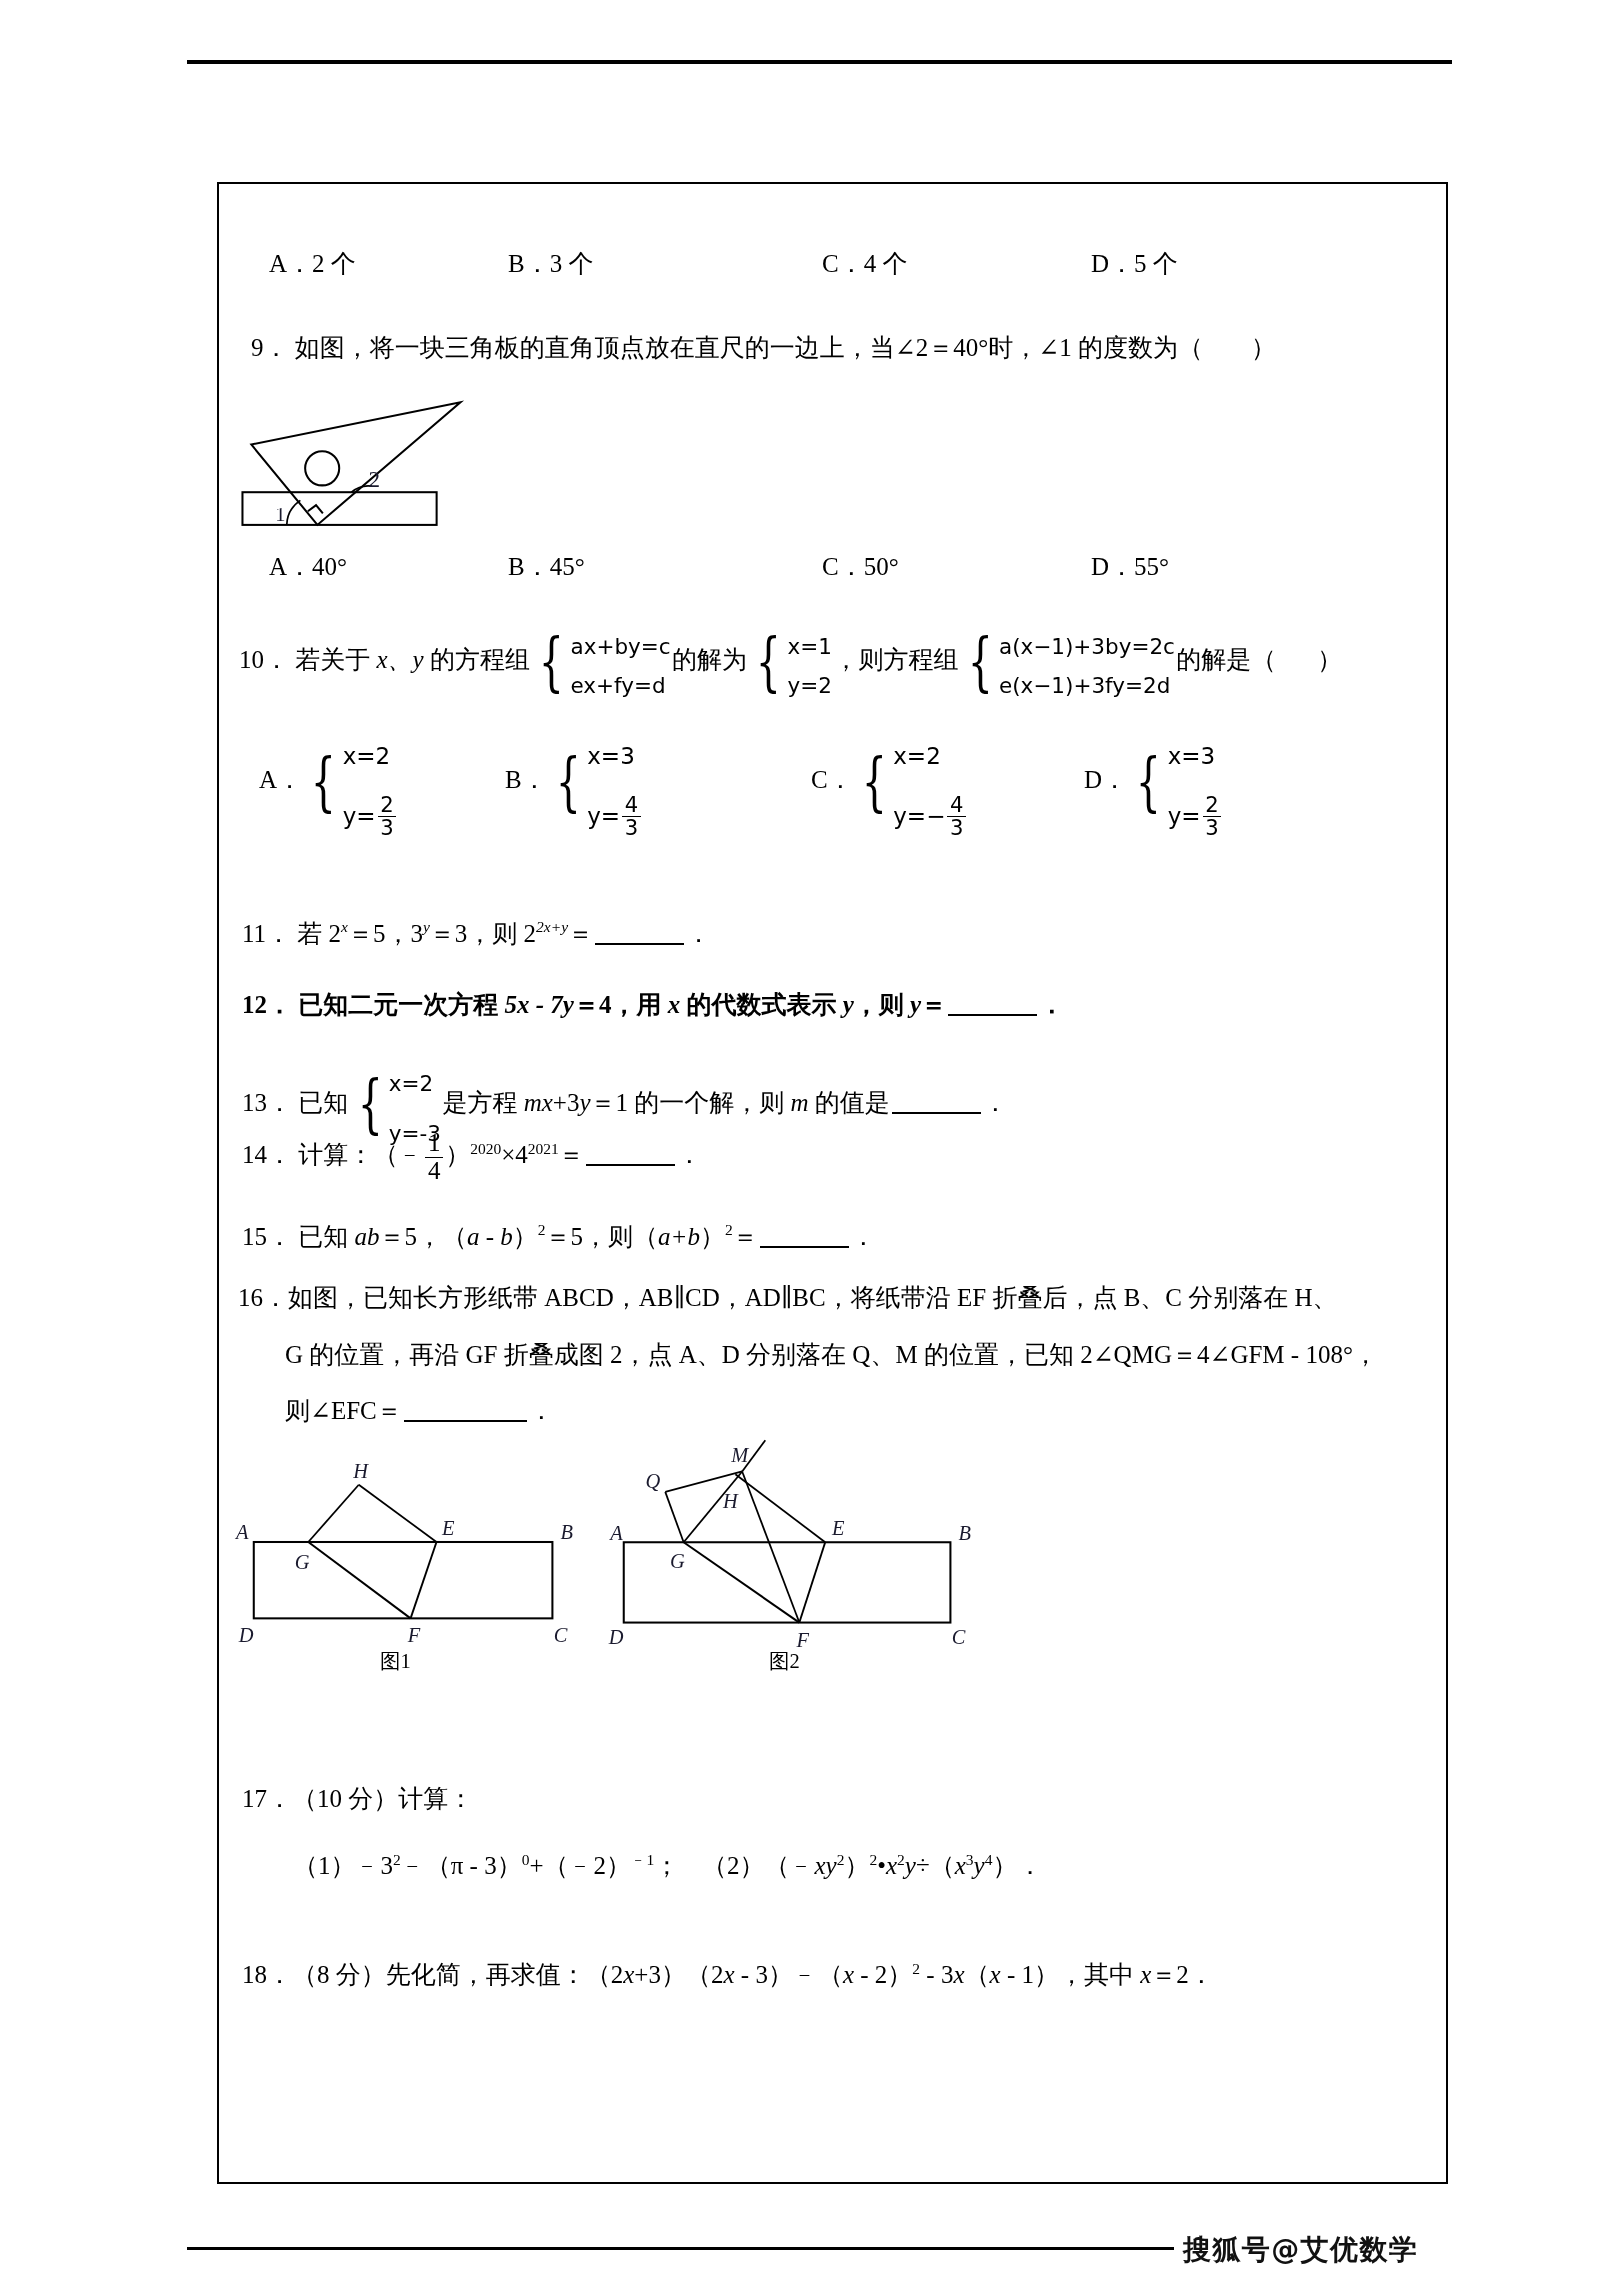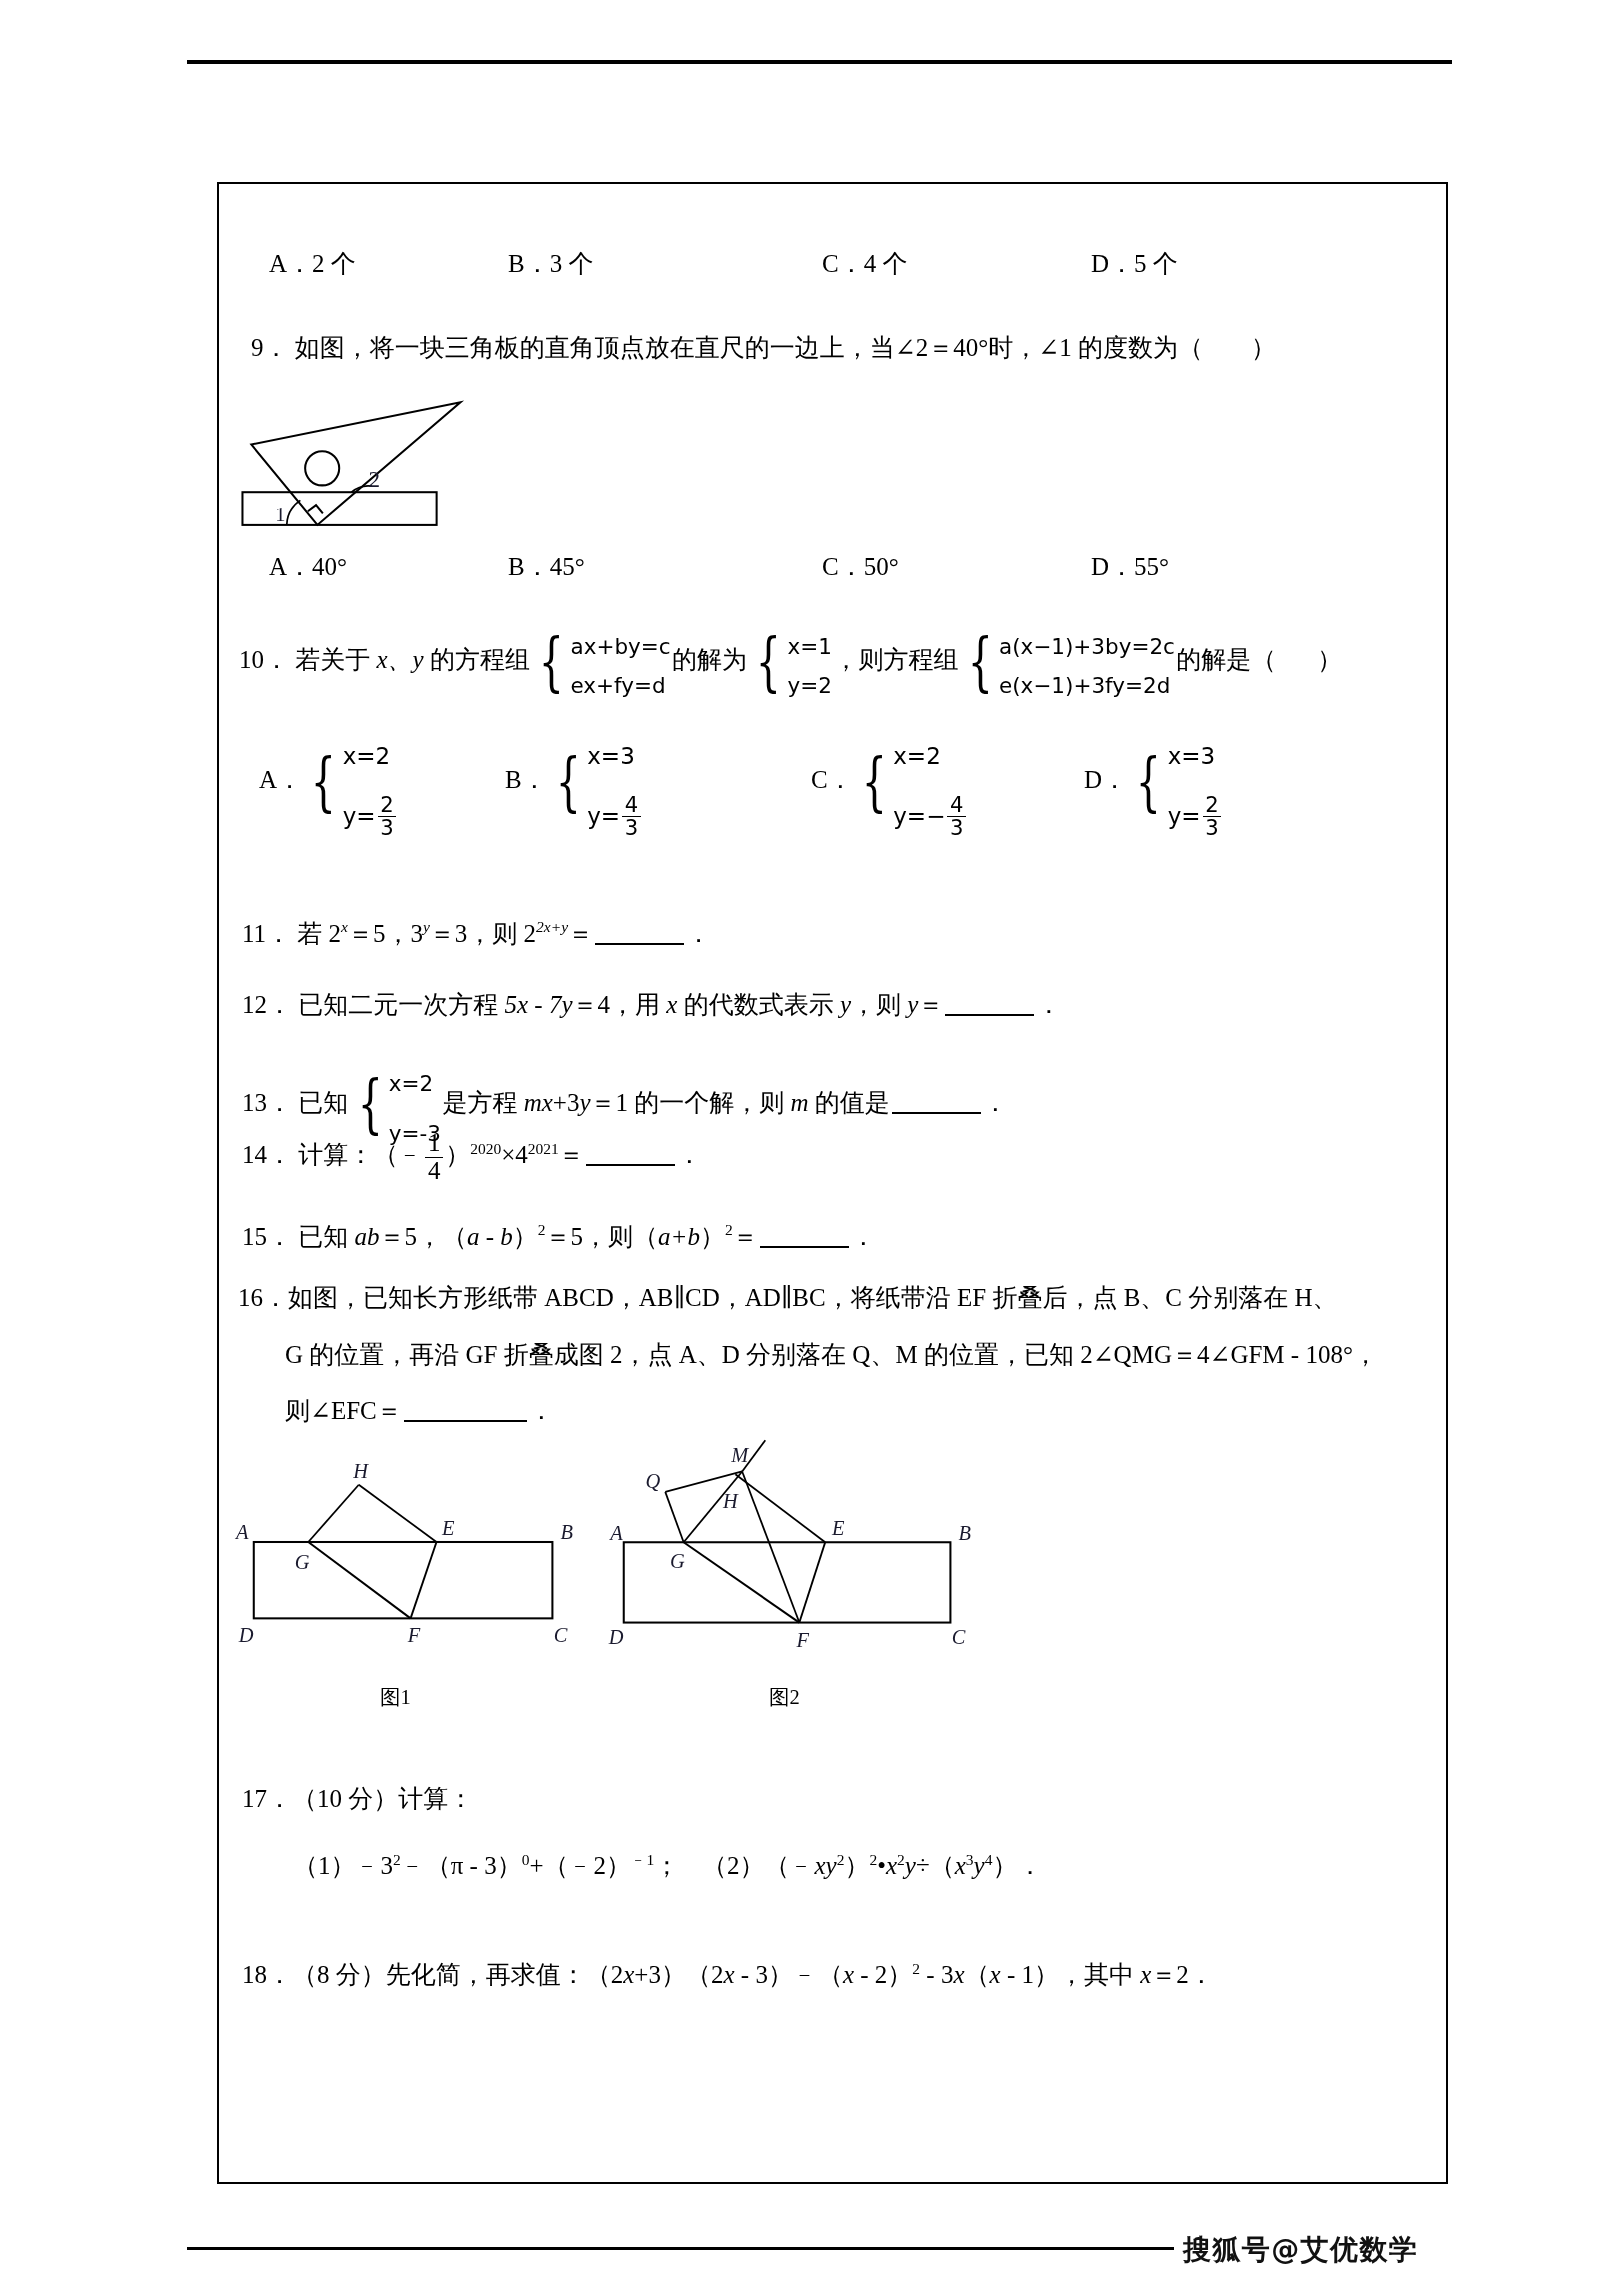--- a/index.html
+++ b/index.html
@@ -130,21 +130,20 @@
   
   .optsys .rows { font-size: 0.92em; line-height: 2.25; }
 
   
   .fig { position: absolute; }
   .fig-cap {
     position: absolute;
     font-size: 20.5px;
     text-align: center;
     white-space: nowrap;
-    margin-top: 36px;
   }
   svg { display: block; overflow: visible; }
   .fig-lbl {
     font-family: "Liberation Serif", serif;
     font-style: italic;
     font-size: 30px;
     fill: #1a1a2e;
   }
 </style>
 </head>
@@ -253,21 +252,21 @@
         </span>
       </span>
   </div>
 
 
   <div class="ln body-text" style="left:242px; top:919px;">
     <span>11．</span>
     <span>若 2</span><span class="sup it">x</span><span>＝5，3</span><span class="sup it">y</span><span>＝3，则 2</span><span class="sup it">2x+y</span><span>＝</span><span class="blank"></span><span>．</span>
   </div>
 
-  <div class="ln body-text" style="left:242px; top:990px;">
+  <div class="ln body-text" style="left:242px; top:990px;font-weight:bold;">
     <span>12．</span>
     <span>已知二元一次方程 </span><span class="it">5x - 7y</span><span>＝4，用 </span><span class="it">x</span><span> 的代数式表示 </span><span class="it">y</span><span>，则 </span><span class="it">y</span><span>＝</span><span class="blank"></span><span>．</span>
   </div>
 
   <div class="ln body-text" style="left:242px; top:1055px;">
     <span>13．</span>
     <span>已知</span><span class="sys tall">
         <span class="brace">{</span>
         <span class="rows">
           <span class="r">x=2</span>

